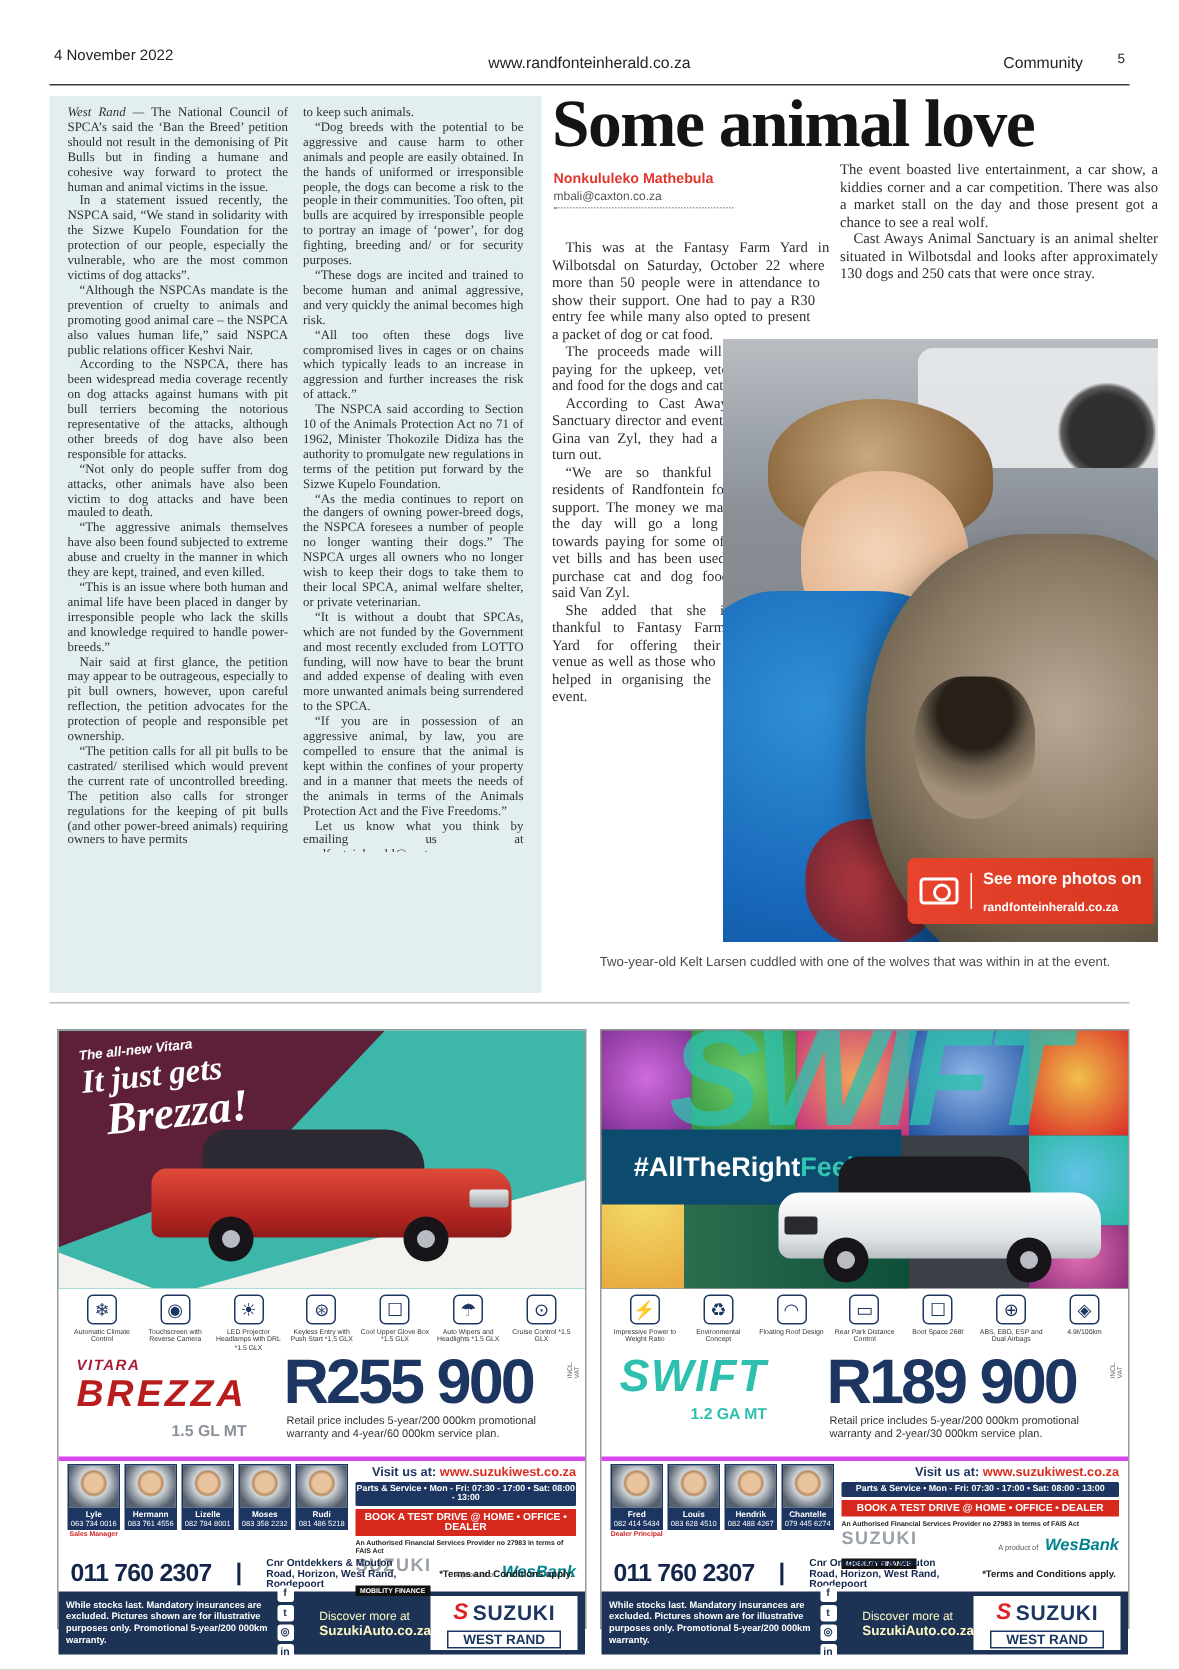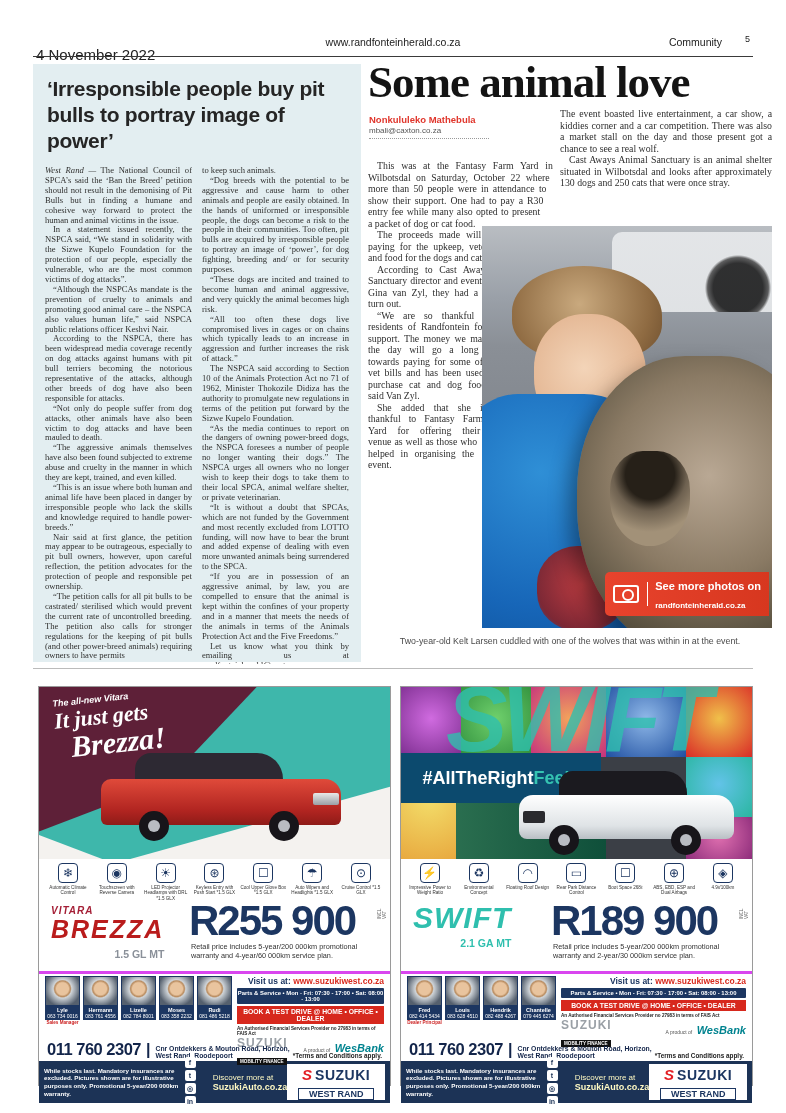--- a/index.html
+++ b/index.html
@@ -1,21 +1,21 @@
 <!DOCTYPE html>
 <html><head>
 <meta charset="utf-8">
 <style>
   * { margin:0; padding:0; box-sizing:border-box; }
   body { background:#888; }
   .page { position:relative; width:786px; height:1113px; background:#fff; margin:0 auto;
           font-family:"Liberation Sans", sans-serif; overflow:hidden; }
 
   
-  .hdr-date { position:absolute; left:36px; top:46px; font-size:15px; color:#222; }
+  .hdr-date { position:absolute; left:36px; top:32px; font-size:10px; color:#222; }
   .hdr-site { position:absolute; left:0; right:0; top:36px; text-align:center; font-size:10.5px; color:#222; }
   .hdr-section { position:absolute; right:64px; top:36px; font-size:10.5px; color:#222; }
   .hdr-page { position:absolute; right:36px; top:34px; font-size:9px; color:#222; }
   .hdr-rule { position:absolute; left:33px; right:33px; top:56px; border-top:1.5px solid #3a3a3a; }
 
   
   .la { position:absolute; left:33px; top:64px; width:328px; height:598px; background:#e3eef1; }
   .la-head { padding:12px 14px 6px 14px; font-size:21px; line-height:26px; font-weight:700;
              letter-spacing:-0.3px; color:#252525; }
   .la-cols { display:flex; gap:10px; padding:6px 12px 0 12px; }
@@ -108,21 +108,21 @@
               text-align:center; padding:2px 0; border-radius:1px; }
   .bar-red { margin-top:2px; background:#d7281d; color:#fff; font-size:6.8px; font-weight:700;
              text-align:center; padding:2px 0; }
   .fsp { margin-top:2px; font-size:4.6px; font-weight:700; color:#222; }
   .fin-row { display:flex; align-items:flex-start; margin-top:2px; justify-content:space-between; }
   .szk-gray { font-size:12px; font-weight:700; letter-spacing:1px; color:#9aa0a6; line-height:11px; }
   .szk-chip { background:#111; color:#fff; font-size:4.6px; font-weight:700; padding:1px 3px; margin-top:1px; display:inline-block; }
   .wes { text-align:right; }
   .wes .pof { font-size:5px; color:#555; }
   .wes .wb { font-size:11px; font-weight:700; font-style:italic; color:#00838f; }
-  .phone-row { display:flex; align-items:flex-end; padding:2px 8px; height:24px; }
+  .phone-row { display:flex; align-items:center; padding:2px 8px; height:24px;gap:11px; }
   .phone-big { font-size:16.5px; font-weight:700; color:#13254a; letter-spacing:-0.5px; }
   .phone-sep { margin:0 5px; color:#13254a; font-weight:700; }
   .addr { font-size:6.8px; font-weight:700; color:#13254a; flex:1; }
   .terms { font-size:6.4px; font-weight:700; color:#222; }
   .ad-bottom { display:flex; background:#1c3356; height:42px; align-items:center; padding:3px 5px; }
   .disc { width:150px; color:#fff; font-size:6.2px; line-height:7.6px; font-weight:700; }
   .social { display:flex; flex-wrap:wrap; width:26px; gap:2px; margin-left:6px; }
   .sic { width:11px; height:11px; background:#fff; color:#1c3356; font-size:7px; font-weight:700;
          text-align:center; line-height:11px; border-radius:2px; }
   .discover { color:#fef9c3; margin-left:5px; }
@@ -182,21 +182,20 @@
 
 <div class="page">
 
   <div class="hdr-date">4 November 2022</div>
   <div class="hdr-site">www.randfonteinherald.co.za</div>
   <div class="hdr-section">Community</div>
   <div class="hdr-page">5</div>
   <div class="hdr-rule"></div>
 
   <div class="la">
-    <div class="la-head">‘Irresponsible people buy pit bulls to portray image of power’</div>
     <div class="la-cols">
       <div class="la-col">
         <p class="noind"><span class="dateline">West Rand —</span> <span>The National Council of SPCA’s said the ‘Ban the Breed’ petition should not result in the demonising of Pit Bulls but in finding a humane and cohesive way forward to protect the human and animal victims in the issue.</span></p>
         <p>In a statement issued recently, the NSPCA said, “We stand in solidarity with the Sizwe Kupelo Foundation for the protection of our people, especially the vulnerable, who are the most common victims of dog attacks”.</p>
         <p>“Although the NSPCAs mandate is the prevention of cruelty to animals and promoting good animal care – the NSPCA also values human life,” said NSPCA public relations officer Keshvi Nair.</p>
         <p>According to the NSPCA, there has been widespread media coverage recently on dog attacks against humans with pit bull terriers becoming the notorious representative of the attacks, although other breeds of dog have also been responsible for attacks.</p>
         <p>“Not only do people suffer from dog attacks, other animals have also been victim to dog attacks and have been mauled to death.</p>
         <p>“The aggressive animals themselves have also been found subjected to extreme abuse and cruelty in the manner in which they are kept, trained, and even killed.</p>
         <p>“This is an issue where both human and animal life have been placed in danger by irresponsible people who lack the skills and knowledge required to handle power-breeds.”</p>
         <p>Nair said at first glance, the petition may appear to be outrageous, especially to pit bull owners, however, upon careful reflection, the petition advocates for the protection of people and responsible pet ownership.</p>
@@ -471,21 +470,21 @@
         </div>
       <div class="feat">
           <div class="feat-icon">◈</div>
           <div class="feat-label">4.9ℓ/100km</div>
         </div>
     </div>
 
     <div class="price-row">
       <div class="model-block">
         <div class="model-name sw-model">SWIFT</div>
-        <div class="variant sw-variant">2.1 GA MT</div>
+        <div class="variant sw-variant">1.2 GA MT</div>
       </div>
       <div class="price">R189 900</div>
       <div class="price-note">INCL. VAT</div>
       <div class="retail">Retail price includes 5-year/200 000km promotional warranty and 2-year/30 000km service plan.</div>
     </div>
 
     <div class="sales-row">
       <div class="sales-cards">
         <div class="scard">
             <div class="pic"></div>

